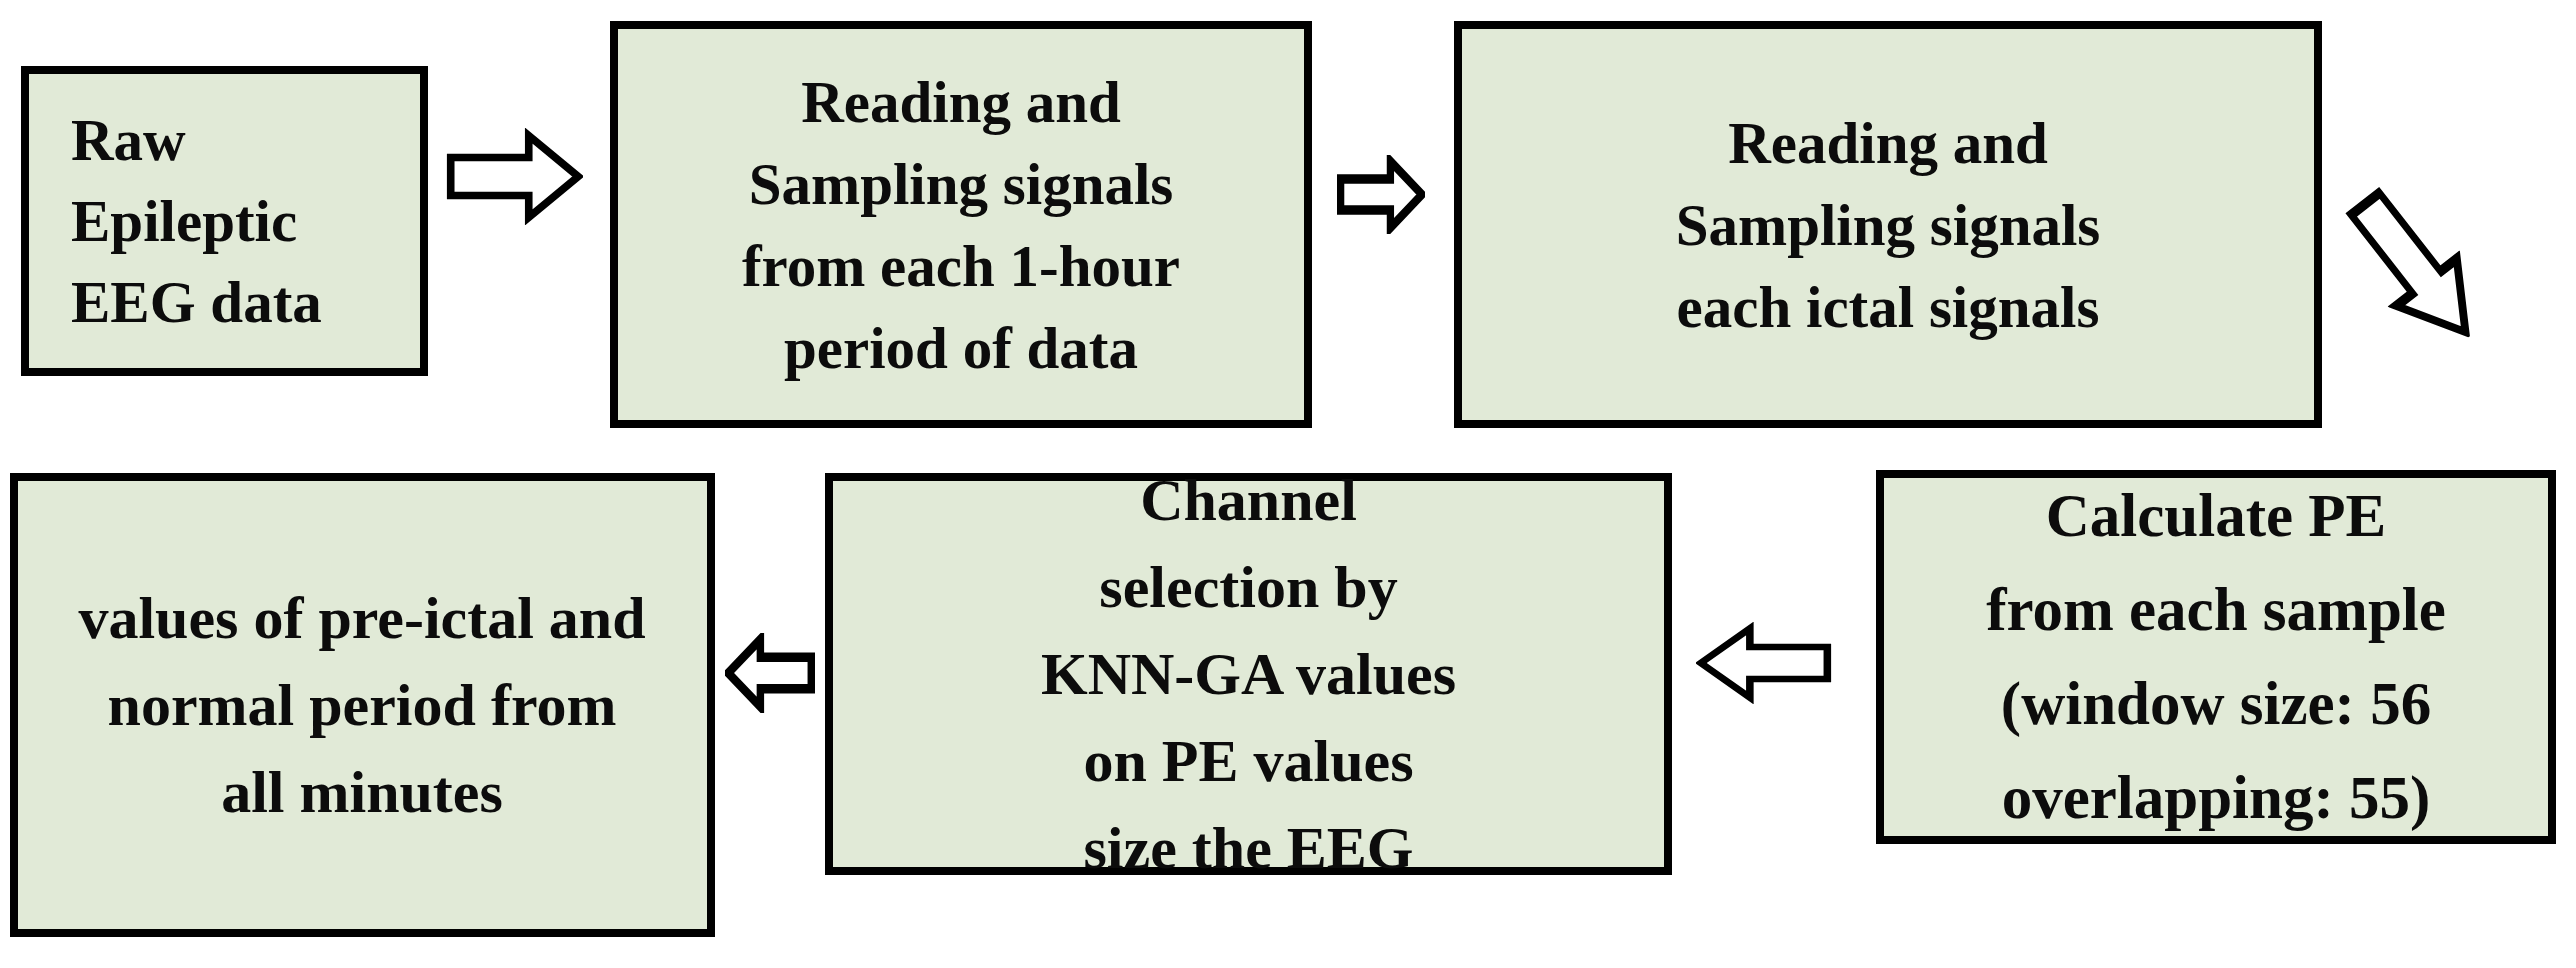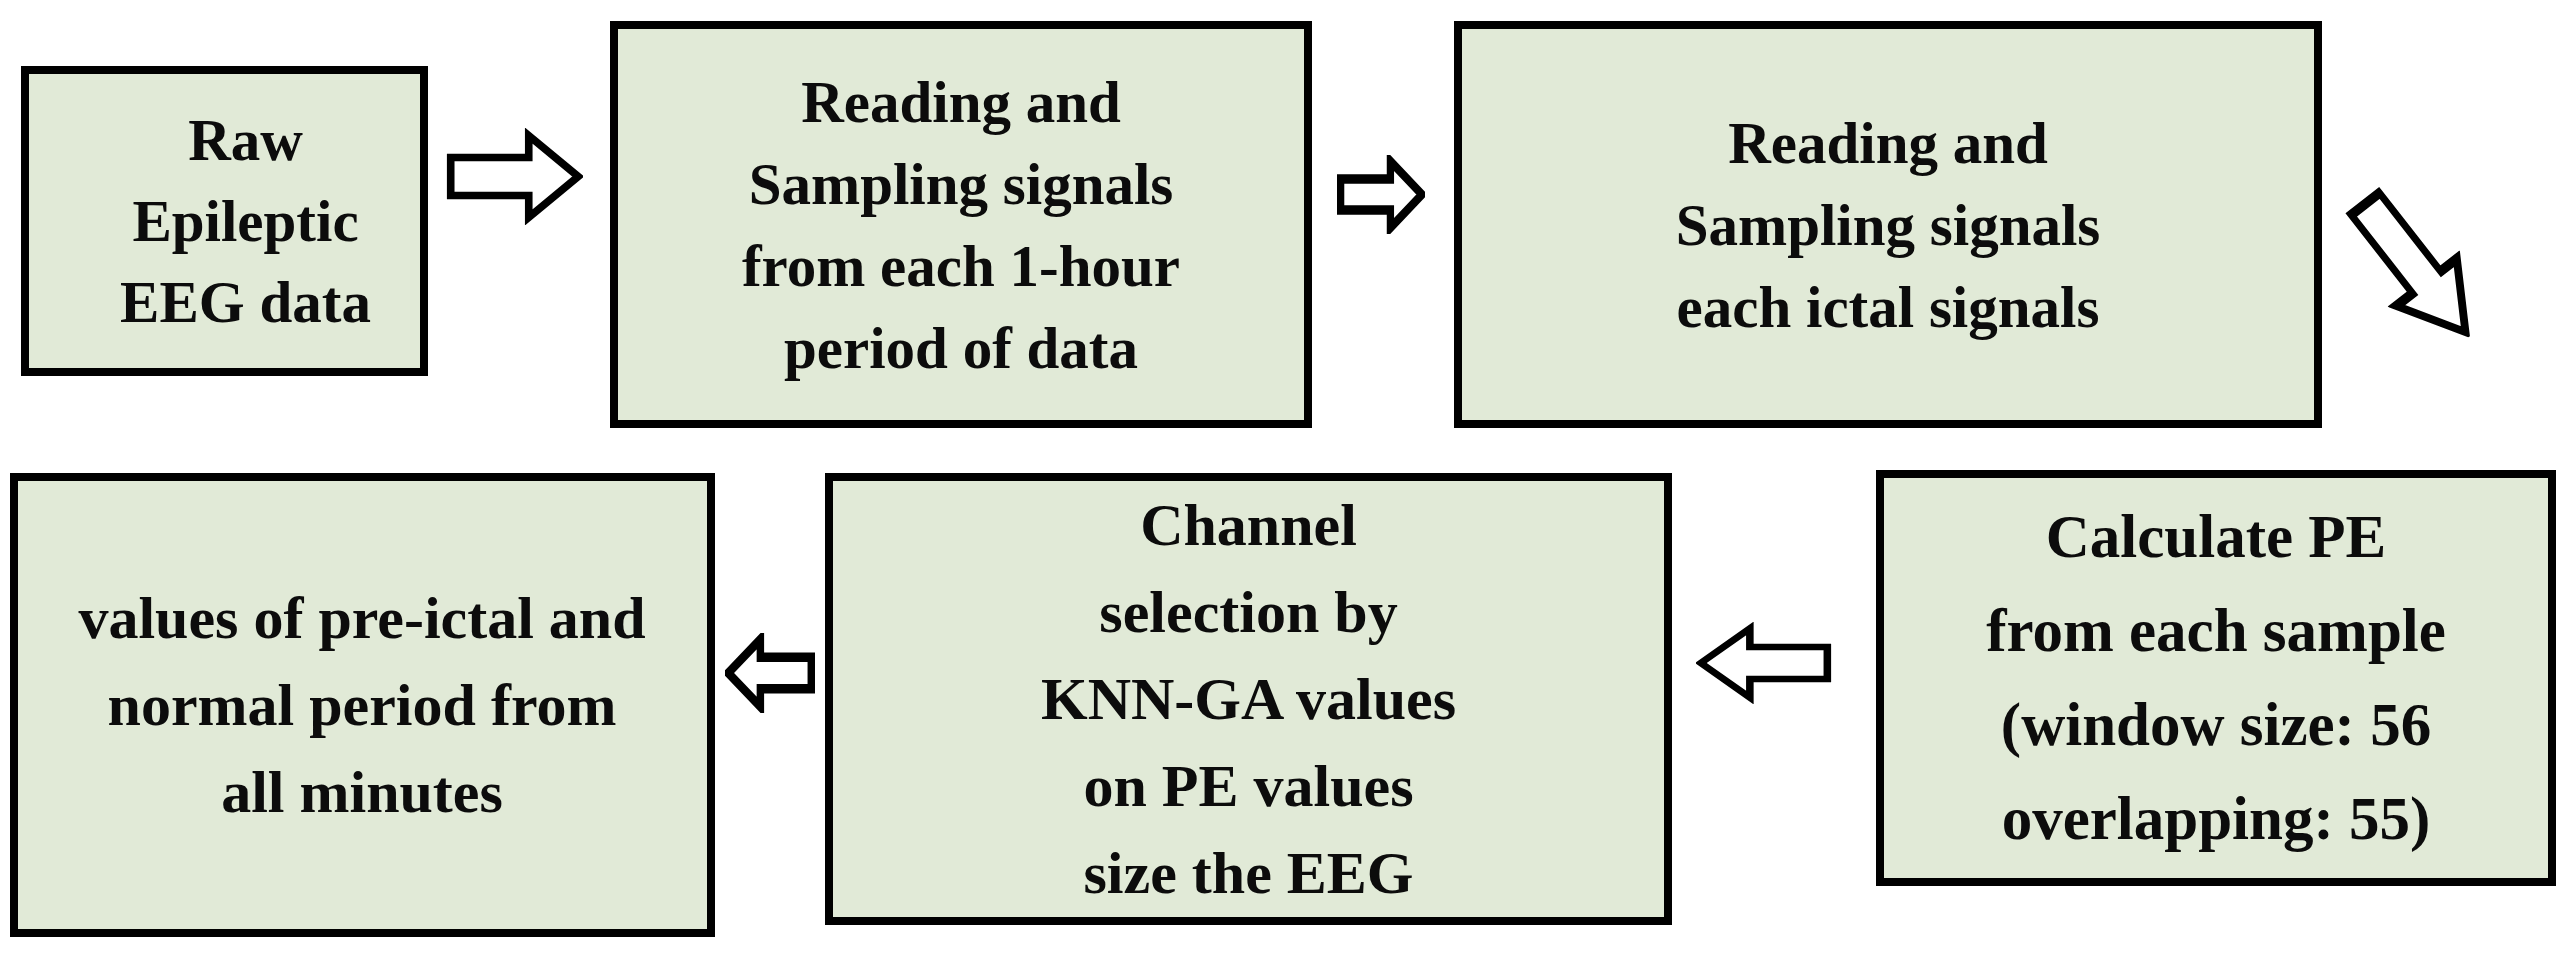--- a/index.html
+++ b/index.html
@@ -26,26 +26,26 @@
     background:var(--box-fill);
     border:8.5px solid var(--box-border);
     display:flex;
     flex-direction:column;
     justify-content:center;
     align-items:center;
     text-align:center;
     letter-spacing:0px;
   }
   .box span{display:block;white-space:nowrap;}
-  .b1{left:21px;top:66px;width:407px;height:310px;font-size:59px;line-height:81px;align-items:center;text-align:left;padding-left:42px;}
+  .b1{left:21px;top:66px;width:407px;height:310px;font-size:59px;line-height:81px;align-items:flex-start;text-align:left;padding-left:42px;}
   .b2{left:610px;top:21px;width:702px;height:407px;font-size:59px;line-height:82px;}
   .b3{left:1454px;top:21px;width:868px;height:407px;font-size:59px;line-height:82px;}
   .b4{left:9.5px;top:473px;width:705px;height:464px;font-size:60px;line-height:87px;}
-  .b5{left:825px;top:473px;width:847px;height:452px;font-size:60px;line-height:87px;}
-  .b6{left:1876px;top:470px;width:680px;height:416px;font-size:61px;line-height:94px;}
+  .b5{left:825px;top:473px;width:847px;height:402px;font-size:60px;line-height:87px;}
+  .b6{left:1876px;top:470px;width:680px;height:374px;font-size:61px;line-height:94px;}
   .arrow{position:absolute;}
   .arrow svg{display:block;width:100%;height:100%;}
   .arrow polygon{fill:var(--arrow-fill);stroke:var(--arrow-border);stroke-linejoin:miter;}
   .big polygon{stroke-width:8;}
   .small polygon{stroke-width:12;}
   .a1{left:445px;top:128px;width:138px;height:97px;}
   .a2{left:1337px;top:155px;width:88px;height:79px;}
   .a3{left:2327px;top:222px;width:176px;height:91px;transform:rotate(52deg);}
   .a4{left:1696px;top:622px;width:137px;height:82px;}
   .a5{left:725px;top:633px;width:90px;height:80px;}

